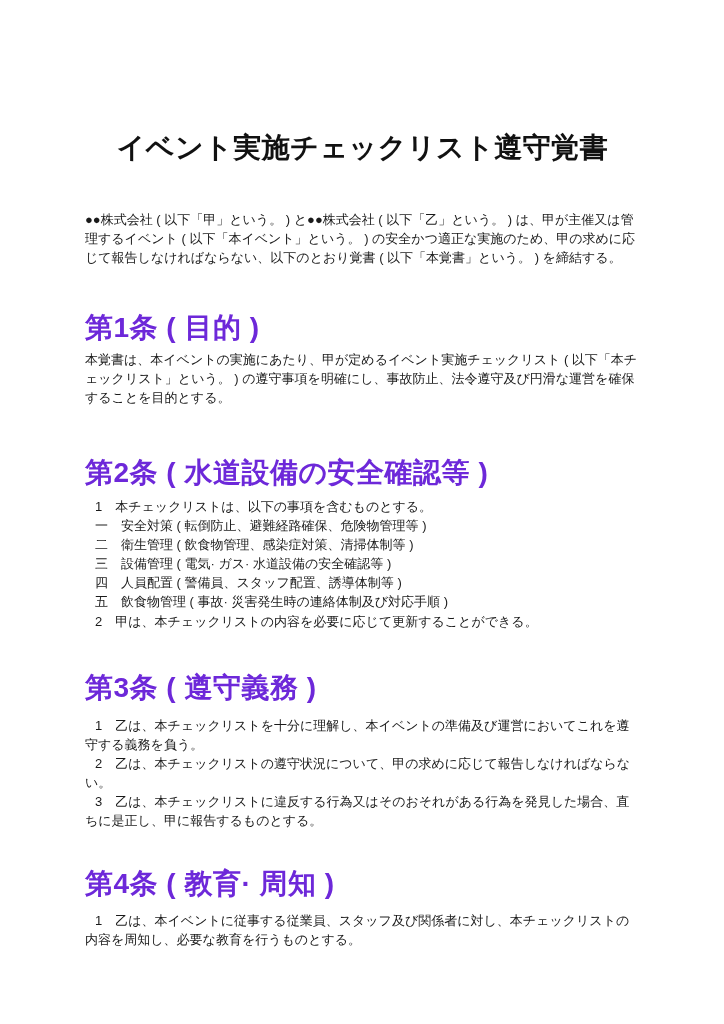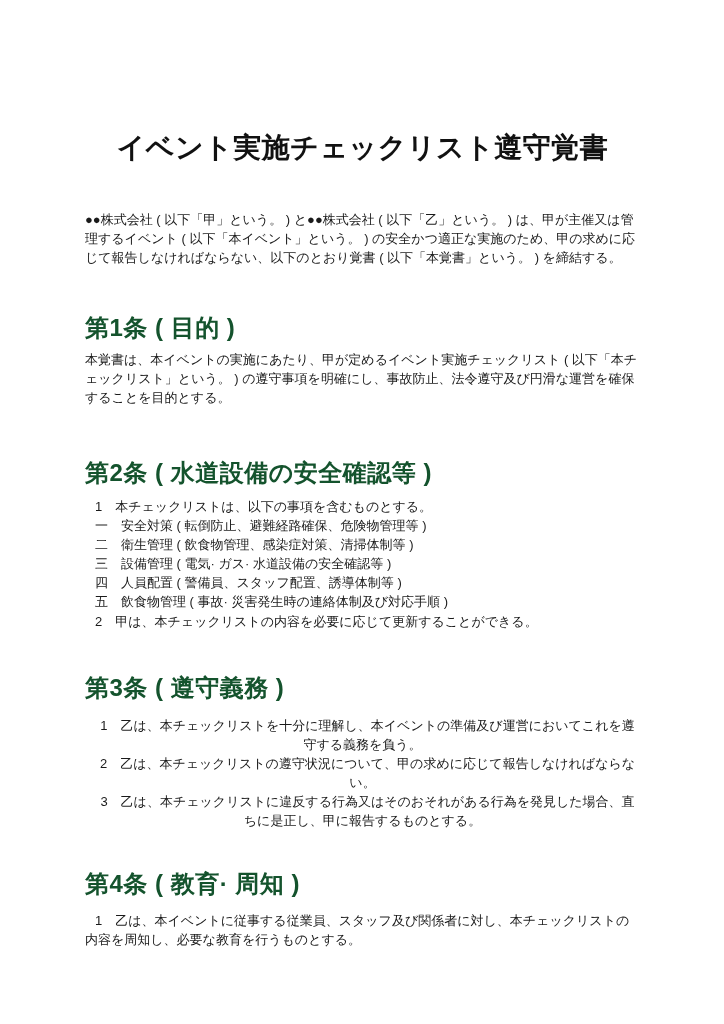--- a/index.html
+++ b/index.html
@@ -22,39 +22,39 @@
     font-size: 28px;
     line-height: 40px;
     font-weight: 700;
     text-align: center;
     color: #111111;
     letter-spacing: 0.5px;
   }
   .intro { margin: 42px 0 0; }
   h2.art-heading {
     margin: 0;
-    font-size: 24px;
+    font-size: 28px;
     line-height: 28px;
     font-weight: 700;
-    color: #14532d;
+    color: #6d28d9;
     letter-spacing: 0.5px;
   }
   .a1 h2.art-heading { padding-top: 47px; }
   .a2 h2.art-heading { padding-top: 52px; }
   .a3 h2.art-heading { padding-top: 43px; }
   .a4 h2.art-heading { padding-top: 40px; }
 
   p.body-text { margin: 0; }
   .a1 p.body-text { margin-top: 8px; }
 
   .clause-list { margin-top: 10px; }
   .clause-list p { margin: 0; text-indent: 10px; }
   .a2 p.body-text { margin-top: 1px; text-indent: 10px; }
 
-  .a3 p.body-text { text-indent: 10px; text-align: center; }
+  .a3 p.body-text { text-indent: 10px; }
   .a3 p.body-text:first-of-type { margin-top: 14px; }
   .a4 p.body-text { margin-top: 13px; text-indent: 10px; }
 </style>
 </head>
 <body>
 
 <div class="page">
 
   <h1 class="doc-title">イベント実施チェックリスト遵守覚書</h1>
 

